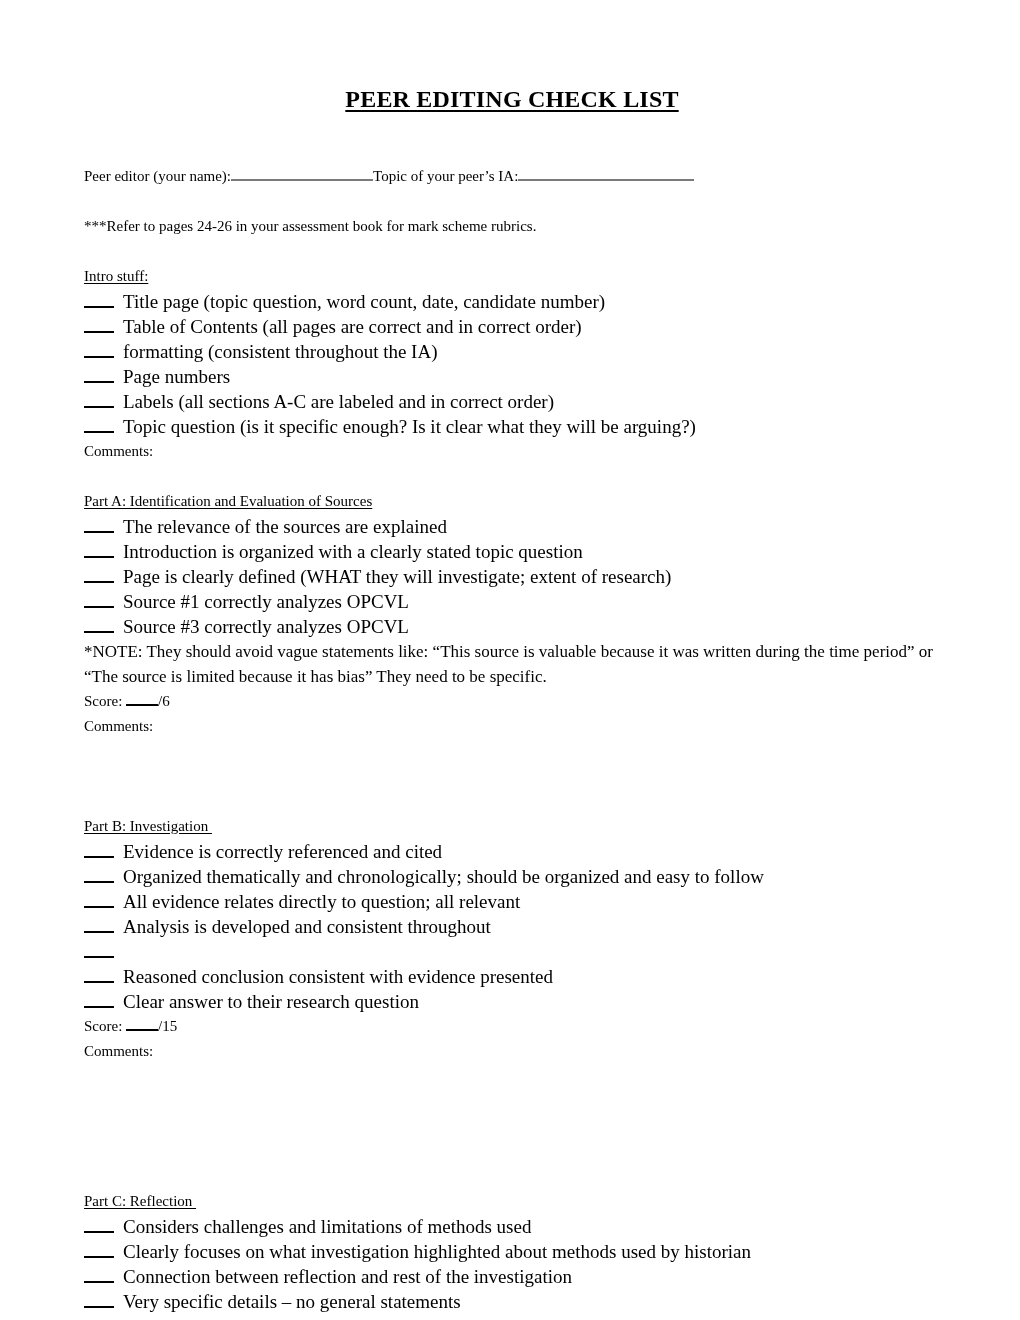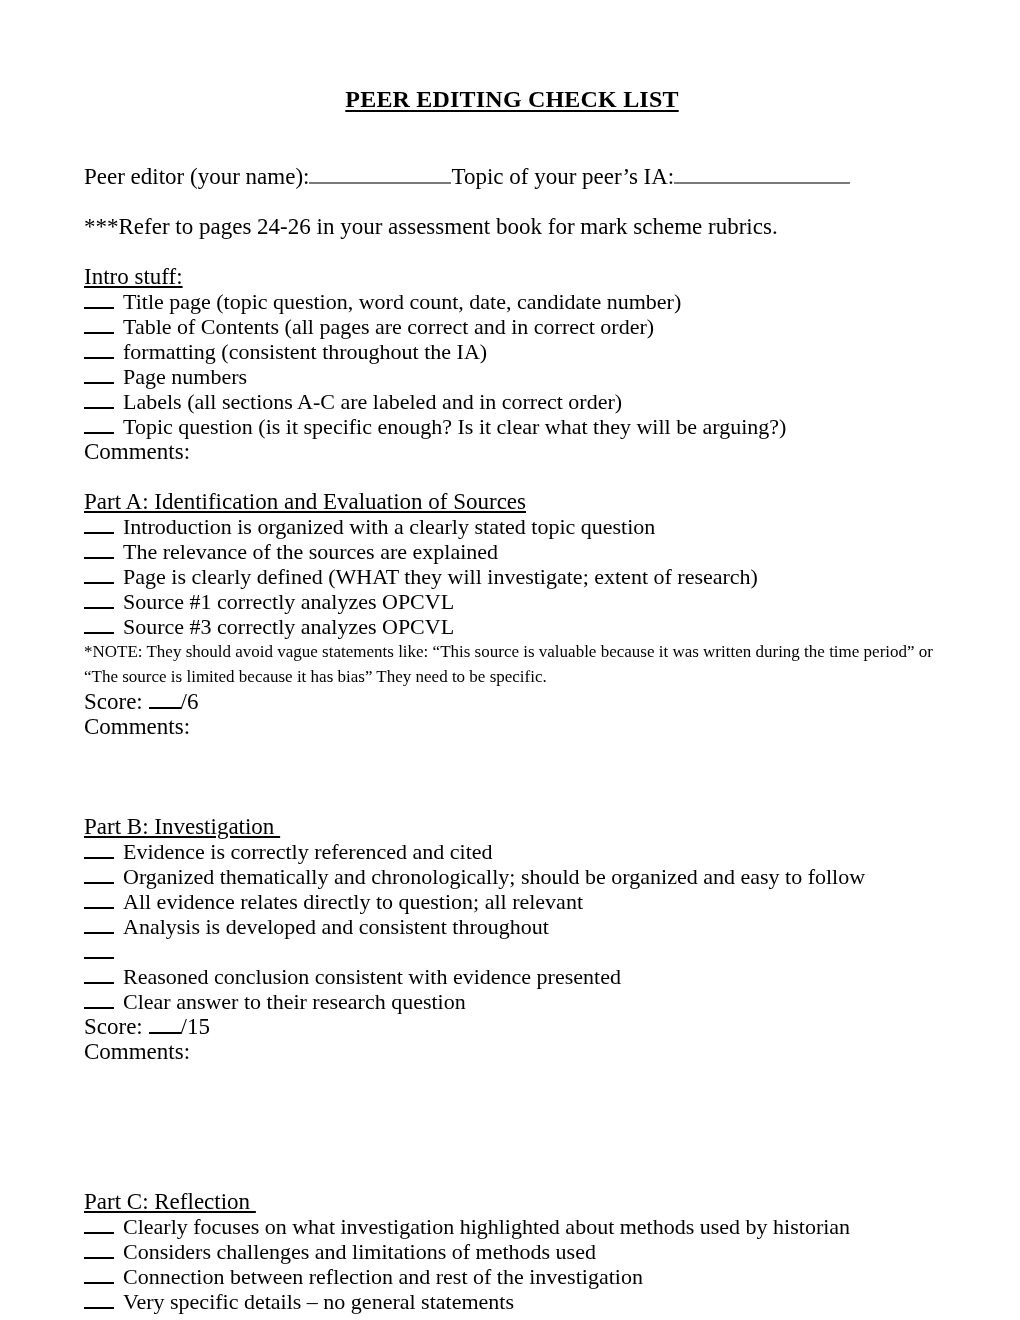--- a/index.html
+++ b/index.html
@@ -27,42 +27,42 @@
     letter-spacing: 0.2px;
     margin: 0 0 0 0;
     line-height: 30px;
   }
   .doc-title span.u {
     text-decoration: underline;
     text-underline-offset: 3px;
   }
 
   .line {
-    font-size: 23px;
+    font-size: 15px;
     line-height: 25px;
     white-space: pre-wrap;
     margin: 0;
   }
   .line.bold { font-weight: normal; }
   .uline { text-decoration: underline; text-underline-offset: 2px; }
 
   
   .rule {
     display: inline-block;
     vertical-align: baseline;
     border-bottom: 2px solid #7a7a7a;
     height: 15px;
     margin: 0 0 0 0;
   }
   .rule-name { width: 142px; }
   .rule-topic { width: 176px; }
 
   
   .item {
-    font-size: 22px;
+    font-size: 19px;
     line-height: 25px;
     margin: 0;
     white-space: pre-wrap;
   }
   .blank {
     display: inline-block;
     width: 30px;
     border-bottom: 2px solid #000;
     height: 13px;
     vertical-align: baseline;
@@ -108,22 +108,22 @@
   <div class="item"><span class="blank"></span><span>Table of Contents (all pages are correct and in correct order)</span></div>
   <div class="item"><span class="blank"></span><span>formatting (consistent throughout the IA)</span></div>
   <div class="item"><span class="blank"></span><span>Page numbers</span></div>
   <div class="item"><span class="blank"></span><span>Labels (all sections A-C are labeled and in correct order)</span></div>
   <div class="item"><span class="blank"></span><span>Topic question (is it specific enough? Is it clear what they will be arguing?)</span></div>
   <div class="line">Comments:</div>
 
   <div class="gap-sm"></div>
 
   <div class="line"><span class="uline">Part A: Identification and Evaluation of Sources</span></div>
+  <div class="item"><span class="blank"></span><span>The relevance of the sources are explained</span></div>
   <div class="item"><span class="blank"></span><span>Introduction is organized with a clearly stated topic question</span></div>
-  <div class="item"><span class="blank"></span><span>The relevance of the sources are explained</span></div>
   <div class="item"><span class="blank"></span><span>Page is clearly defined (WHAT they will investigate; extent of research)</span></div>
   <div class="item"><span class="blank"></span><span>Source #1 correctly analyzes OPCVL</span></div>
   <div class="item"><span class="blank"></span><span>Source #3 correctly analyzes OPCVL</span></div>
   <div class="note">*NOTE: They should avoid vague statements like: “This source is valuable because it was written during the time period” or “The source is limited because it has bias” They need to be specific.</div>
   <div class="line bold"><span>Score:</span> <span class="score-blank"></span><span>/6</span></div>
   <div class="line">Comments:</div>
 
   <div class="gap-lg"></div>
 
   <div class="line"><span class="uline">Part B: Investigation </span></div>
@@ -134,18 +134,18 @@
   <div class="item"><span class="blank"></span></div>
   <div class="item"><span class="blank"></span><span>Reasoned conclusion consistent with evidence presented</span></div>
   <div class="item"><span class="blank"></span><span>Clear answer to their research question</span></div>
   <div class="line bold"><span>Score:</span> <span class="score-blank"></span><span>/15</span></div>
   <div class="line">Comments:</div>
 
   <div class="gap-xl"></div>
   <div class="gap-sm"></div>
 
   <div class="line"><span class="uline">Part C: Reflection </span></div>
+  <div class="item"><span class="blank"></span><span>Considers challenges and limitations of methods used</span></div>
   <div class="item"><span class="blank"></span><span>Clearly focuses on what investigation highlighted about methods used by historian</span></div>
-  <div class="item"><span class="blank"></span><span>Considers challenges and limitations of methods used</span></div>
   <div class="item"><span class="blank"></span><span>Connection between reflection and rest of the investigation</span></div>
   <div class="item"><span class="blank"></span><span>Very specific details – no general statements</span></div>
 
 </div>
 
 </body></html>

